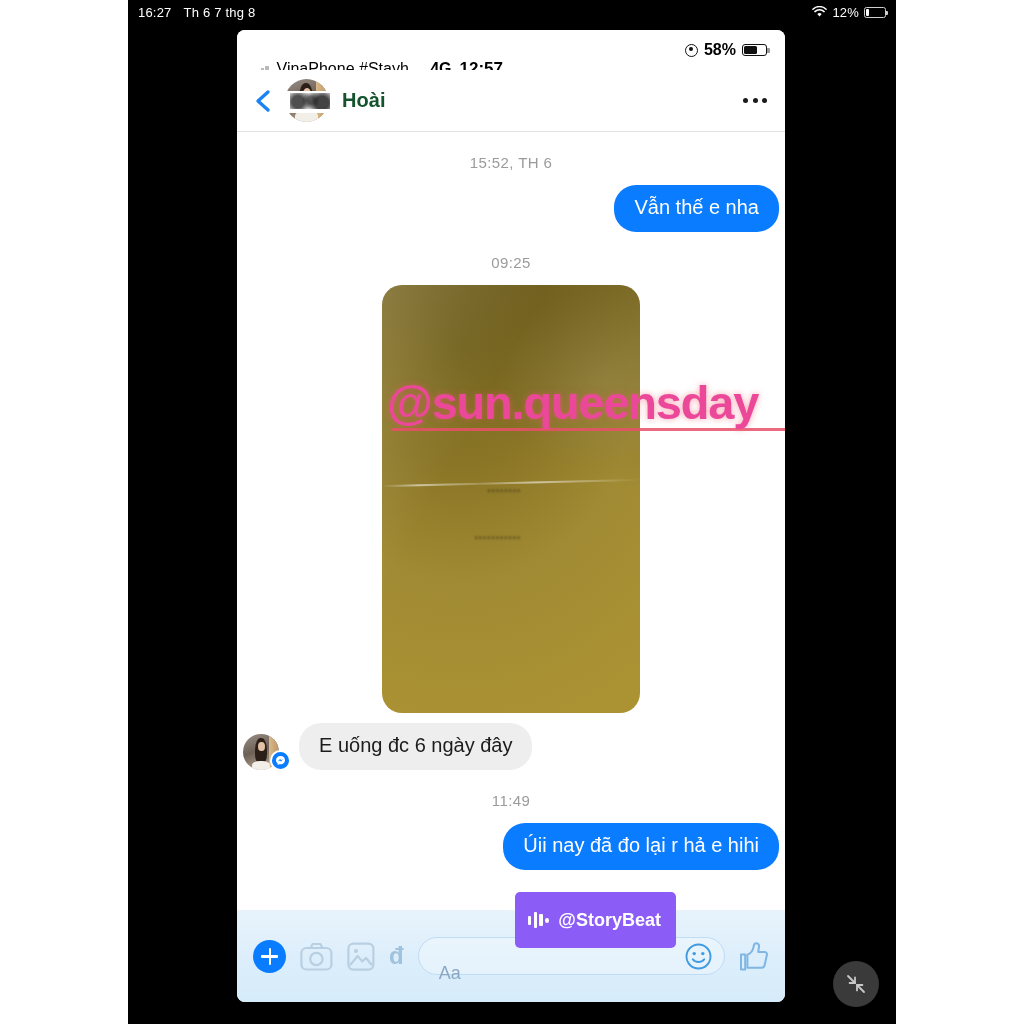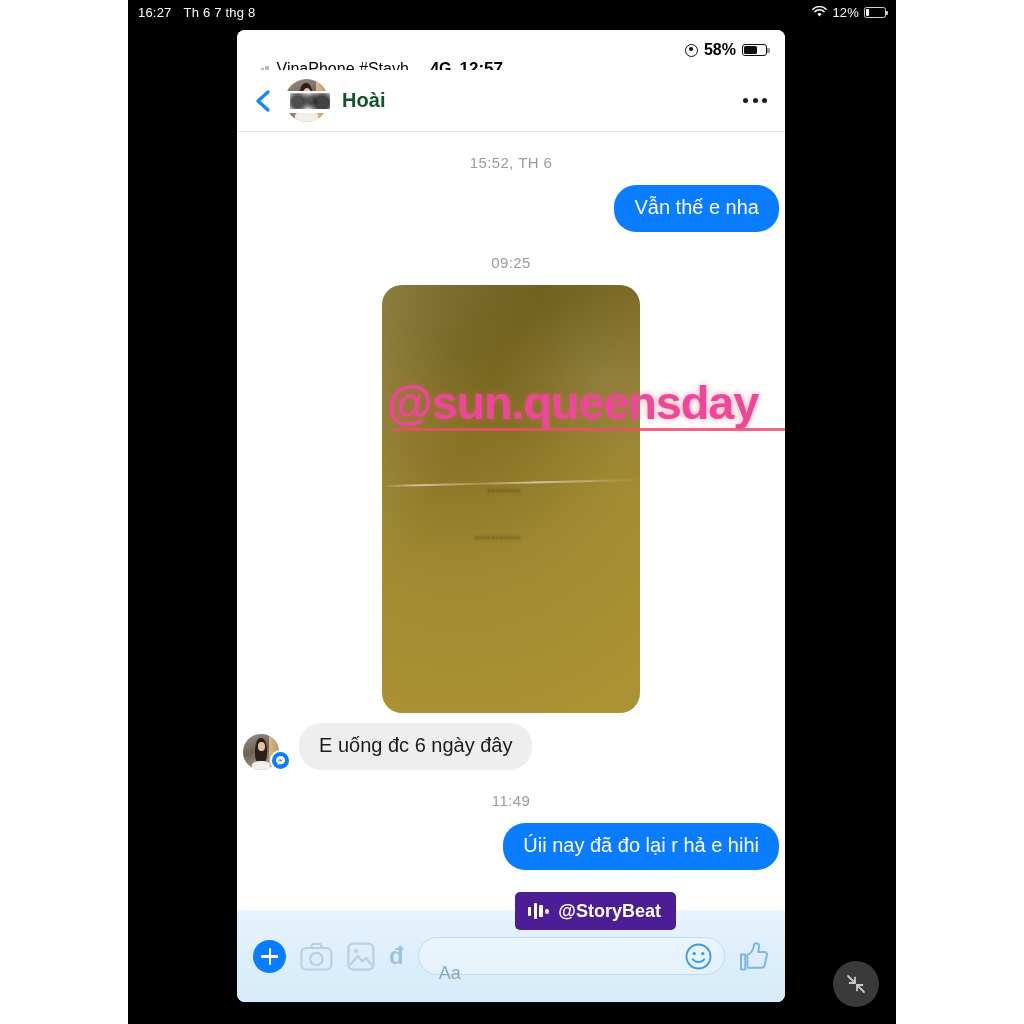--- a/index.html
+++ b/index.html
@@ -300,23 +300,23 @@
     left: 155px; top: 398px;
     width: 420px; height: 3px;
     background: #e8506a;
     opacity: 0.85;
     z-index: 29;
   }
 
   #watermark-storybeat {
     position: absolute;
     left: 278px; top: 862px;
-    height: 38px;
+    height: 56px;
     display: flex; align-items: center; gap: 9px;
-    background: #4c1d95;
+    background: #8b5cf6;
     color: #ffffff;
     font-size: 18px;
     font-weight: bold;
     padding: 0 15px 0 13px;
     border-radius: 5px;
     z-index: 32;
     pointer-events: none;
   }
   .wave-icon { display: flex; align-items: center; gap: 2.2px; height: 17px; }
   .wave-icon i { display: block; width: 3.4px; background: #fff; border-radius: 1px; }

